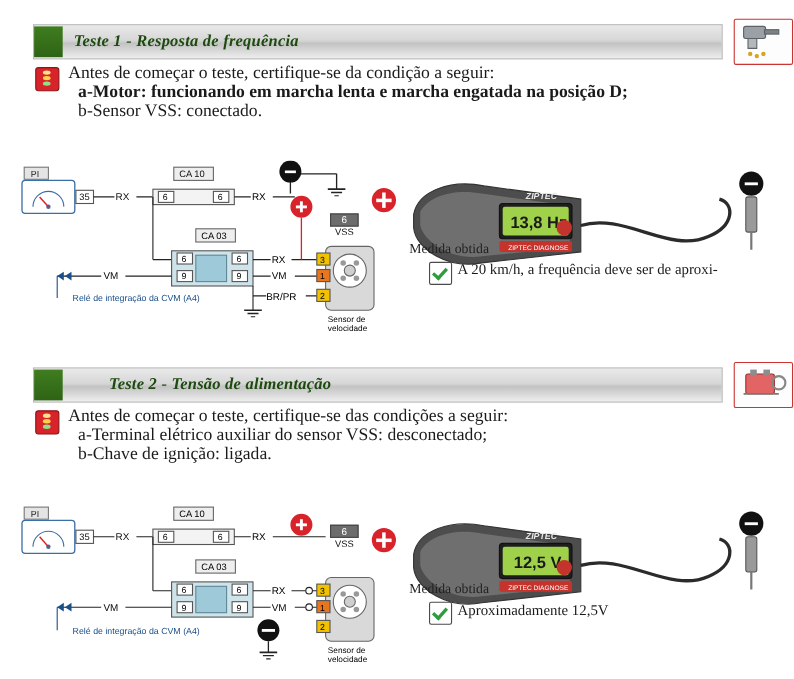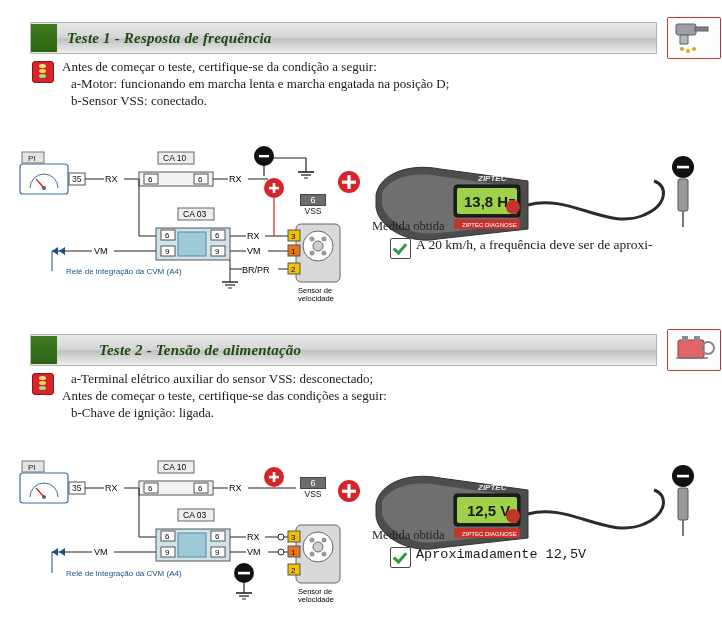--- a/index.html
+++ b/index.html
@@ -52,21 +52,21 @@
     width: 52px;
     height: 40px;
     border: 1px solid #cc3333;
     background: #fdfdfd;
     border-radius: 2px;
   }
 
   
   .instr {
     position: absolute;
-    font-size: 13px;
+    font-size: 16px;
     line-height: 17px;
   }
   .instr .line { white-space: nowrap; }
   .traffic-light {
     position: absolute;
     width: 20px;
     height: 20px;
     background: #d8232a;
     border: 1px solid #8d1418;
     border-radius: 3px;
@@ -147,21 +147,21 @@
   </div>
 
   <div class="traffic-light" style="left:32px; top:61px;">
     <i class="r"></i>
       <i class="y"></i>
       <i class="g"></i>
   </div>
 
   <div class="instr" style="left:62px; top:58px;">
     <div class="line">Antes de começar o teste, certifique-se da condição a seguir:</div>
-    <div class="line" style="padding-left:9px;">a-Motor: funcionando em marcha lenta e marcha engatada na posição D;</div>
+    <div class="line" style="padding-left:9px;font-weight:bold;">a-Motor: funcionando em marcha lenta e marcha engatada na posição D;</div>
     <div class="line" style="padding-left:9px;">b-Sensor VSS: conectado.</div>
   </div>
 
 
   <div class="schem" style="left:6px; top:146px;">
     <svg width="360" height="160" viewBox="0 0 360 160">
 
       <rect x="14" y="18" width="48" height="30" rx="3" fill="#ffffff" stroke="#3b6ea5" stroke-width="1.2"></rect>
       <path d="M24 42 A14 14 0 0 1 52 42" fill="none" stroke="#3b6ea5" stroke-width="1"></path>
       <circle cx="38" cy="42" r="2" fill="#3b6ea5"></circle>
@@ -317,22 +317,22 @@
     </svg>
   </div>
 
   <div class="traffic-light" style="left:32px; top:373px;">
     <i class="r"></i>
       <i class="y"></i>
       <i class="g"></i>
   </div>
 
   <div class="instr" style="left:62px; top:370px;">
+    <div class="line">Antes de começar o teste, certifique-se das condições a seguir:</div>
     <div class="line" style="padding-left:9px;">a-Terminal elétrico auxiliar do sensor VSS: desconectado;</div>
-    <div class="line">Antes de começar o teste, certifique-se das condições a seguir:</div>
     <div class="line" style="padding-left:9px;">b-Chave de ignição: ligada.</div>
   </div>
 
   <div class="schem" style="left:6px; top:455px;">
     <svg width="360" height="160" viewBox="0 0 360 160">
       <rect x="14" y="18" width="48" height="30" rx="3" fill="#ffffff" stroke="#3b6ea5" stroke-width="1.2"></rect>
       <path d="M24 42 A14 14 0 0 1 52 42" fill="none" stroke="#3b6ea5" stroke-width="1"></path>
       <circle cx="38" cy="42" r="2" fill="#3b6ea5"></circle>
       <line x1="38" y1="42" x2="30" y2="33" stroke="#d8232a" stroke-width="1.3"></line>
       <rect x="16" y="6" width="22" height="11" fill="#e4e4e4" stroke="#777"></rect>
@@ -449,17 +449,17 @@
       <rect x="310" y="24" width="10" height="32" rx="2" fill="#9a9a9a" stroke="#555"></rect>
       <line x1="315" y1="56" x2="315" y2="72" stroke="#777" stroke-width="2"></line>
       <circle cx="315" cy="12" r="11" fill="#111"></circle>
       <rect x="309" y="10.8" width="12" height="2.6" fill="#ffffff"></rect>
     </svg>
   </div>
 
   <div class="medida" style="left:372px; top:528px;">Medida obtida</div>
 
   <div class="check" style="left:390px; top:547px;"></div>
-  <div class="result" style="left:416px; top:546px;font-family:Liberation Mono, monospace;">
+  <div class="result" style="left:416px; top:546px;">
     <div>Aproximadamente 12,5V</div>
   </div>
 
 </div>
 
 </body></html>

